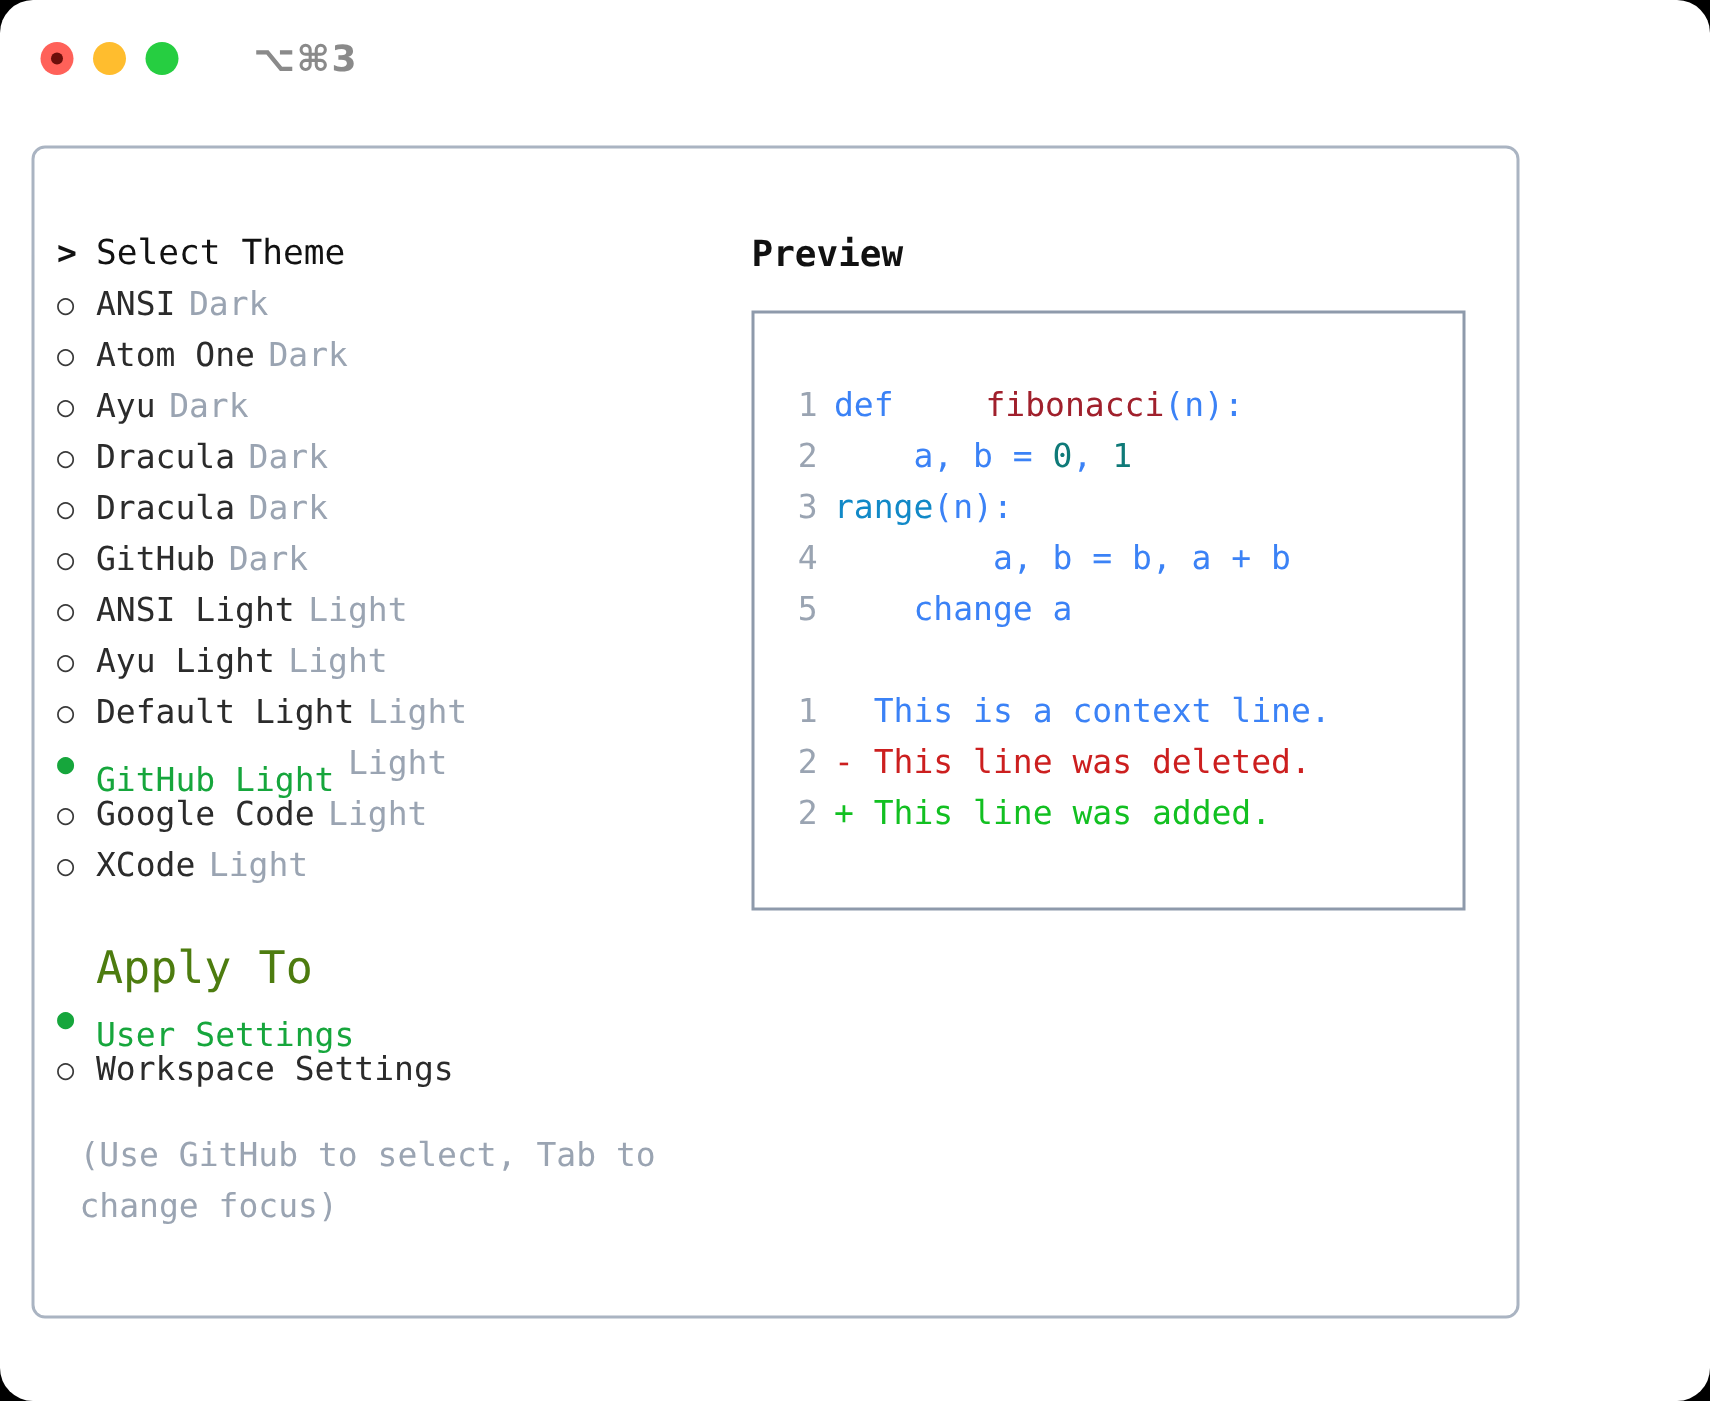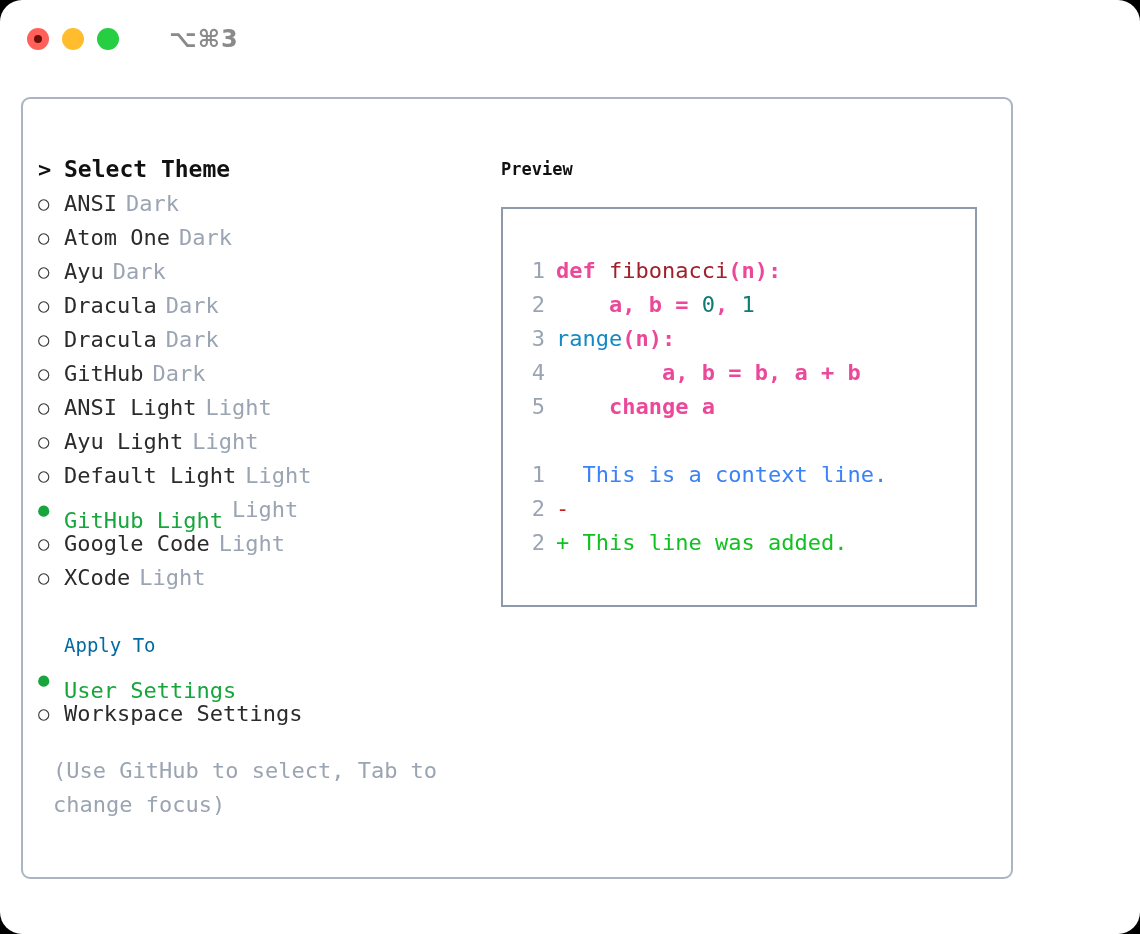--- a/index.html
+++ b/index.html
@@ -113,34 +113,34 @@
     width: 26px;
     flex: 0 0 26px;
     font-size: 19px;
     color: #3a3a3a;
     line-height: 1;
   }
   .bullet.on { color: #16a63c; font-size: 19px; }
   .bullet.blank { color: transparent; }
 
   .header-text {
-    font-weight: bold;
+    font-weight: normal;
     color: #111111;
     font-size: 23px;
   }
   .item-label { color: #2b2b2b; }
   .item-label.sel { color: #16a63c; margin-top: 23px; }
   .item-tag {
     color: #9aa4b2;
     margin-left: 9px;
   }
 
   .section-header {
-    font-size: 19px;
-    color: #0369a1;
+    font-size: 30px;
+    color: #4d7c0f;
   }
 
   .spacer { height: 34px; }
 
   .hint {
     position: absolute;
     left: 15px;
     top: 602px;
     width: 420px;
     font-size: 22px;
@@ -150,21 +150,21 @@
   }
 
   
   .right-col {
     position: absolute;
     left: 478px;
     top: 53px;
     width: 490px;
   }
   .preview-title {
-    font-size: 17px;
+    font-size: 24px;
     font-weight: bold;
     color: #111111;
     height: 34px;
     display: flex;
     align-items: center;
   }
   .preview-box {
     margin-top: 21px;
     width: 476px;
     height: 400px;
@@ -182,24 +182,24 @@
     white-space: pre;
   }
   .ln {
     width: 26px;
     flex: 0 0 26px;
     text-align: right;
     color: #9aa4b2;
     margin-right: 11px;
   }
 
-  .tok-fn   { color: #a0202c; }
+  .tok-fn   { color: #a0202c; margin-left: 48px; }
   .tok-num  { color: #0f7a78; }
   .tok-call { color: #1189c7; }
-  .tok-plain{ color: #ec4899; font-weight: bold; }
+  .tok-plain{ color: #3b82f6; }
 
   .gap-line { height: 34px; }
 
   .diff-ctx { color: #3b82f6; }
   .diff-del { color: #cc1f1f; }
   .diff-add { color: #12c021; }
 </style>
 </head>
 <body>
 
@@ -329,21 +329,21 @@
         </div>
 
         <div class="gap-line"></div>
 
         <div class="code-line">
           <span class="ln">1</span>
           <span class="diff-ctx">  </span><span class="diff-ctx">This is a context line.</span>
         </div>
         <div class="code-line">
           <span class="ln">2</span>
-          <span class="diff-del">- </span>
+          <span class="diff-del">- </span><span class="diff-del">This line was deleted.</span>
         </div>
         <div class="code-line">
           <span class="ln">2</span>
           <span class="diff-add">+ </span><span class="diff-add">This line was added.</span>
         </div>
 
       </div>
     </div>
 
   </div>

